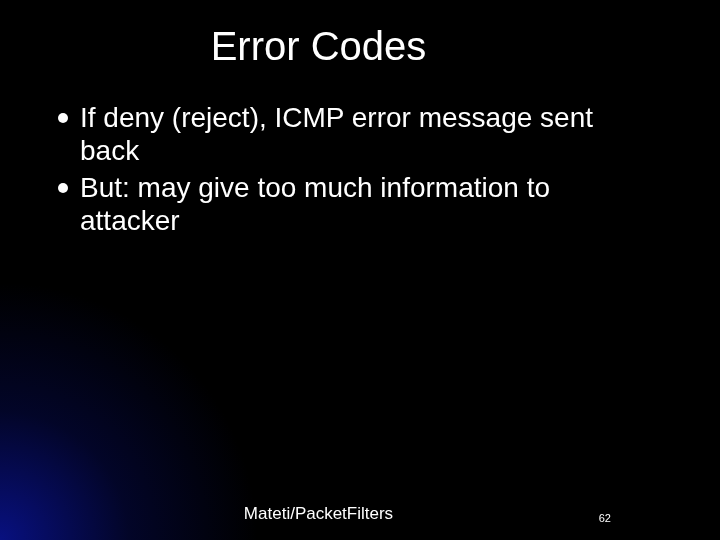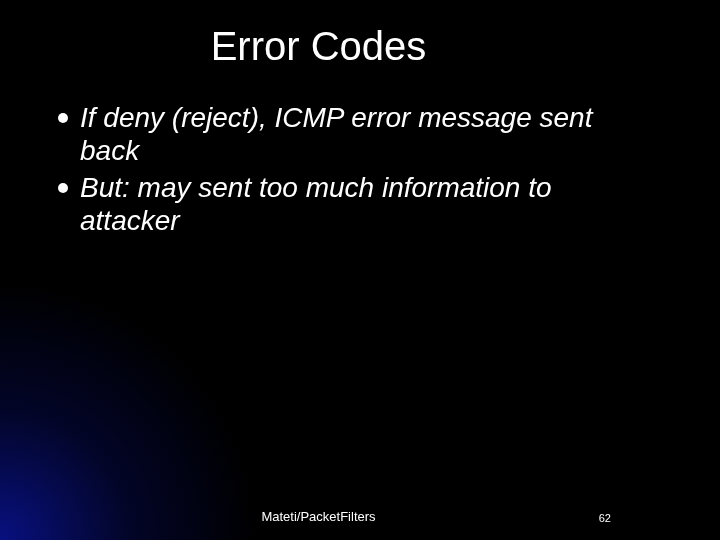--- a/index.html
+++ b/index.html
@@ -28,21 +28,20 @@
   .title {
     text-align: center;
     font-size: 40px;
     font-weight: 400;
     margin-top: 4px;
     margin-bottom: 32px;
   }
   ul.top {
     list-style: none;
     padding-left: 18px;
-    font-style: italic;
   }
   ul.top > li {
     position: relative;
     font-size: 28px;
     line-height: 1.18;
     margin-bottom: 4px;
     padding-left: 22px;
   }
   ul.top > li::before {
     content: "";
@@ -75,21 +74,21 @@
     height: 8px;
     background: #ffffff;
     border-radius: 50%;
   }
   .footer-center {
     position: absolute;
     bottom: 16px;
     left: 0;
     width: 100%;
     text-align: center;
-    font-size: 13px;
+    font-size: 17px;
     color: #ffffff;
     margin-top: 48px;
   }
   .footer-right {
     position: absolute;
     bottom: 16px;
     right: 26px;
     font-size: 11px;
     color: #ffffff;
   }
@@ -100,19 +99,19 @@
 <div class="glow"></div>
 
 <div class="wrap">
   <h1 class="title">Error Codes</h1>
 
   <ul class="top">
     <li>
       <span>If deny (reject), ICMP error message sent back</span>
     </li>
     <li>
-      <span>But: may sent too much information to attacker</span>
+      <span>But: may give too much information to attacker</span>
     </li>
   </ul>
 
   <div class="footer-center">Mateti/PacketFilters</div>
   <div class="footer-right">62</div>
 </div>
 
 </body></html>

